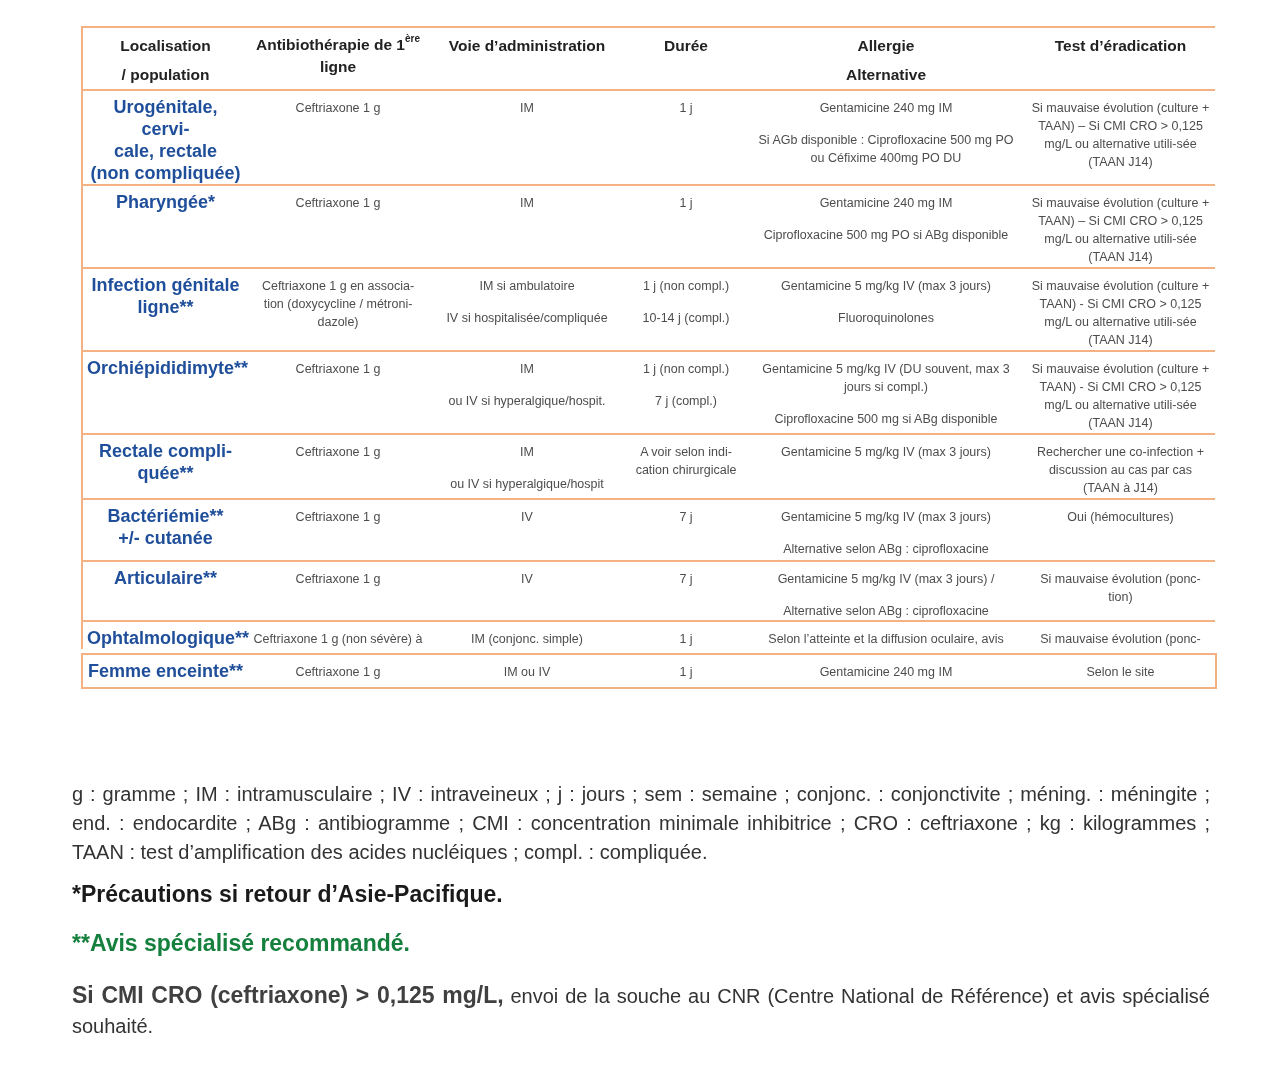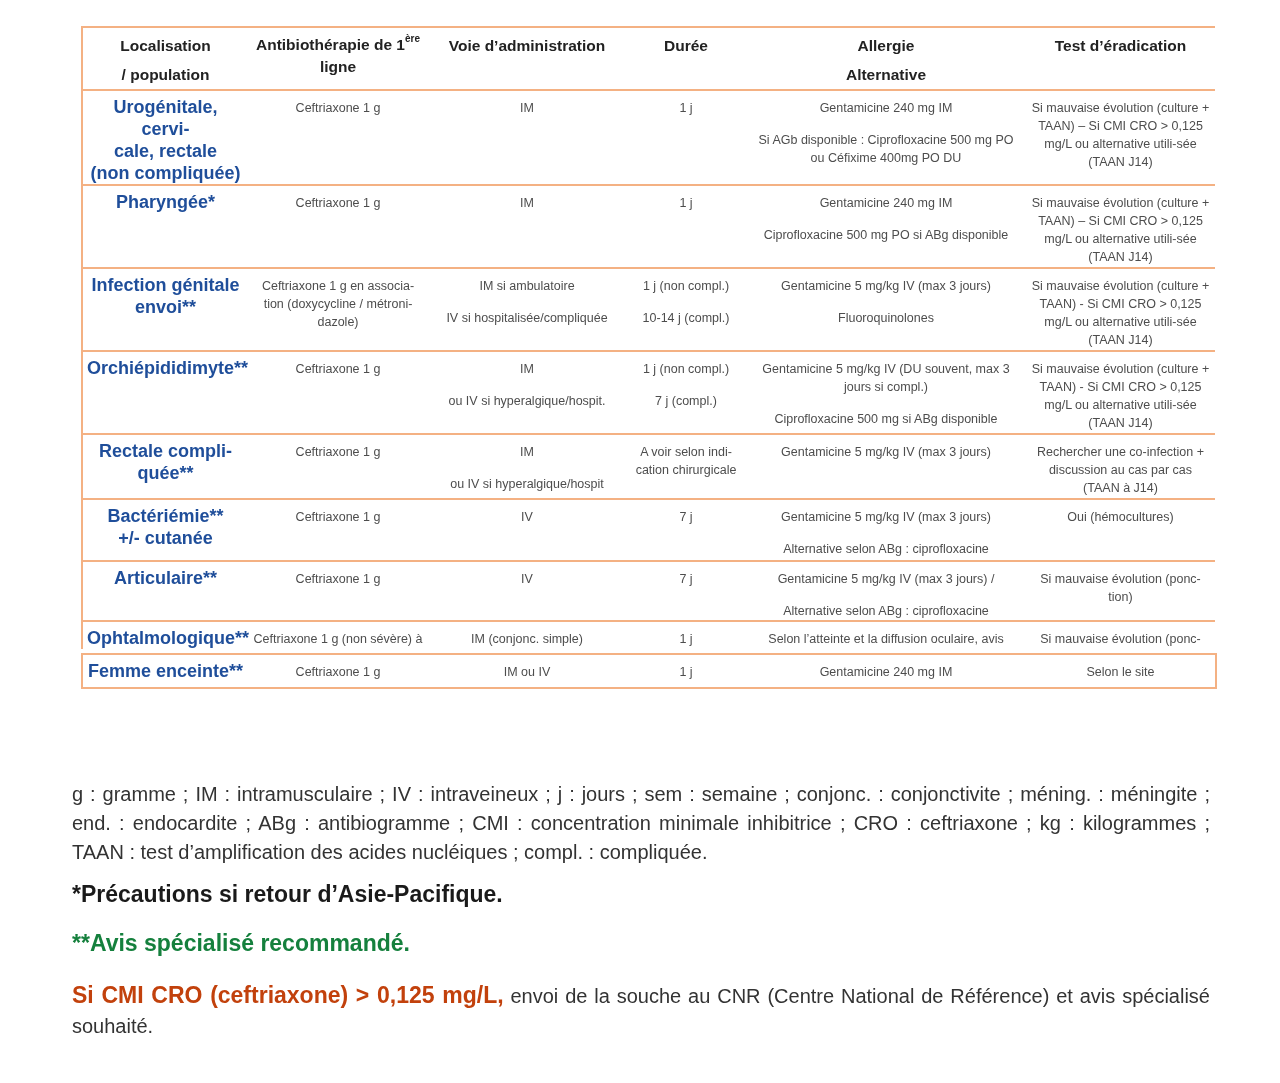--- a/index.html
+++ b/index.html
@@ -25,21 +25,21 @@
     td .gap { margin-top: 14px; }
     td.c { padding-top: 8px; }
     col.c1 { width: 166px; } col.c2 { width: 180px; } col.c3 { width: 198px; }
     col.c4 { width: 120px; } col.c5 { width: 280px; } col.c6 { width: 190px; }
     #tbl-top tr.hdr th { border-top: 2px solid #f4b183; }
     .footer { position: absolute; left: 72px; width: 1138px; font-size: 20px; color: #333; }
     #legend { top: 780px; line-height: 29px; text-align: justify; }
     #note1 { top: 881px; font-weight: bold; font-size: 23px; color: #1a1a1a; }
     #note2 { top: 930px; font-weight: bold; font-size: 23px; color: #15803d; }
     #note3 { top: 980px; line-height: 30px; text-align: justify; }
-    #note3 .b { font-weight: bold; font-size: 23px; color: #c2410c; }
+    #note3 .b { font-weight: bold; font-size: 23px; color: #404040; }
   </style>
 </head>
 <body>
 
 <div class="tbl-wrap" id="tbl-top">
   <table class="frame">
     <colgroup>
         <col class="c1">
         <col class="c2">
         <col class="c3">
@@ -113,21 +113,21 @@
             <p>Gentamicine 240 mg IM</p>
             <p class="gap">Ciprofloxacine 500 mg PO si ABg disponible</p>
           </td>
           <td class="c">
             <p>Si mauvaise évolution (culture + TAAN) – Si CMI CRO &gt; 0,125 mg/L ou alternative utili-sée (TAAN J14)</p>
           </td>
         </tr>
         <tr style="height: 83px;">
           <td class="loc">
             <div>Infection génitale</div>
-            <div>envoi**</div>
+            <div>ligne**</div>
           </td>
           <td class="c">
             <p>Ceftriaxone 1 g en associa-tion (doxycycline / métroni-dazole)</p>
           </td>
           <td class="c">
             <p>IM si ambulatoire</p>
             <p class="gap">IV si hospitalisée/compliquée</p>
           </td>
           <td class="c">
             <p>1 j (non compl.)</p>

